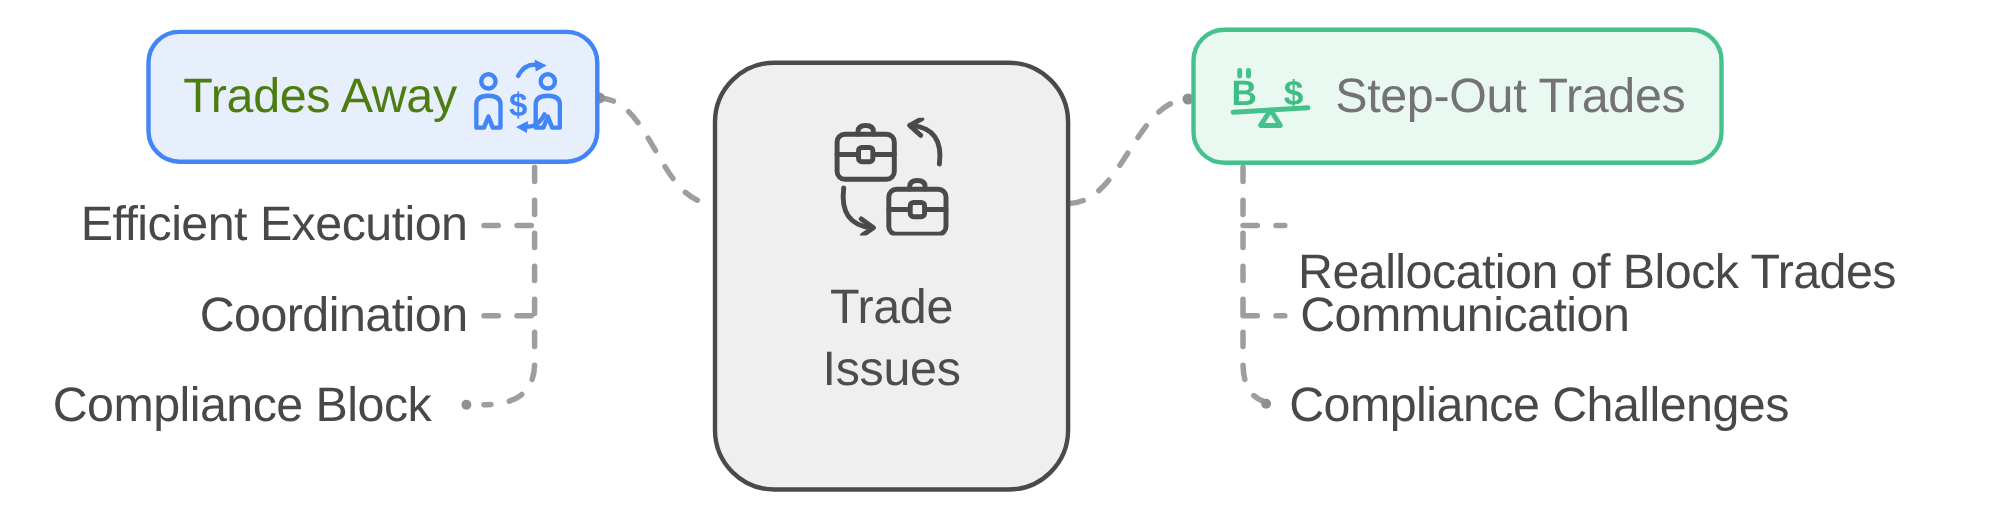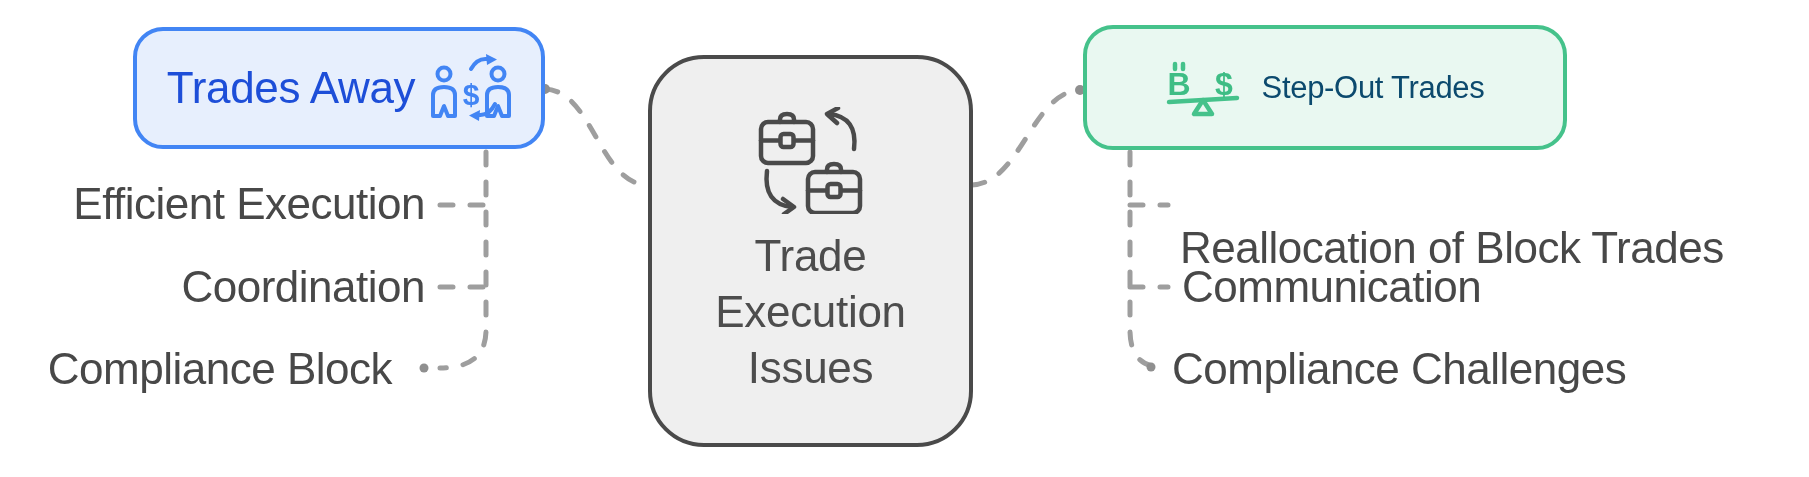--- a/index.html
+++ b/index.html
@@ -4,32 +4,32 @@
 <style>
   html,body { margin:0; padding:0; background:#ffffff; }
   .canvas {
     position:relative; width:1809px; height:477px; background:#ffffff;
     font-family:"Liberation Sans", sans-serif; overflow:hidden;
   }
   .connectors { position:absolute; left:0; top:0; width:1809px; height:477px; }
 
   .node {
     position:absolute; box-sizing:border-box;
-    display:flex; align-items:center; justify-content:center;
+    display:flex; align-items:center; justify-content:center;gap:24px;
   }
   .node-blue {
     left:133px; top:27px; width:412px; height:122px;
     background:#e7effd; border:4px solid #4285f4; border-radius:30px; gap:16px;
   }
-  .node-blue .title { color:#1d4ed8; font-size:44px; letter-spacing:-0.3px; white-space:nowrap; }
+  .node-blue .title { color:#4d7c0f; font-size:44px; letter-spacing:-0.3px; white-space:nowrap; }
   .node-green {
     left:1083px; top:25px; width:484px; height:125px;
     background:#e9f8f1; border:4px solid #45c28b; border-radius:30px; gap:22px;
   }
-  .node-green .title { color:#0c4a6e; font-size:31px; letter-spacing:-0.3px; white-space:nowrap; }
+  .node-green .title { color:#737373; font-size:44px; letter-spacing:-0.3px; white-space:nowrap; }
   .node-center {
     left:648px; top:55px; width:325px; height:392px;
     background:#efefef; border:4.5px solid #4a4a4a; border-radius:56px;
     flex-direction:column; justify-content:flex-start;
   }
   .center-icon { margin-top:48px; }
   .root-title {
     margin-top:14px; color:#4d4d4d; font-size:44px; line-height:56px;
     text-align:center; letter-spacing:-0.3px;
   }
@@ -101,21 +101,20 @@
       <use href="#bc" x="50" y="56"></use>
       <g stroke="#4a4a4a" stroke-width="4.5" fill="none" stroke-linecap="round" stroke-linejoin="round">
         <path d="M 96 42 Q 100 10 71 7"></path>
         <polyline points="80,1 69,7 79,16"></polyline>
         <path d="M 9 64 Q 5 97 34 100"></path>
         <polyline points="25,92 36,100 26,107"></polyline>
       </g>
     </svg>
     <div class="root-title">
       <div>Trade</div>
-      <div>Execution</div>
       <div>Issues</div>
     </div>
   </div>
 
   <div class="node node-green">
     <svg width="74" height="58" viewBox="0 0 74 58" xmlns="http://www.w3.org/2000/svg">
       <g stroke="#45c28b" stroke-width="4.5" fill="none" stroke-linecap="round" stroke-linejoin="round">
         <path d="M 3 43 L 71 39"></path>
         <path d="M 37 41 L 28 55 L 46 55 Z"></path>
         <path d="M 9 5 L 9 10"></path>

